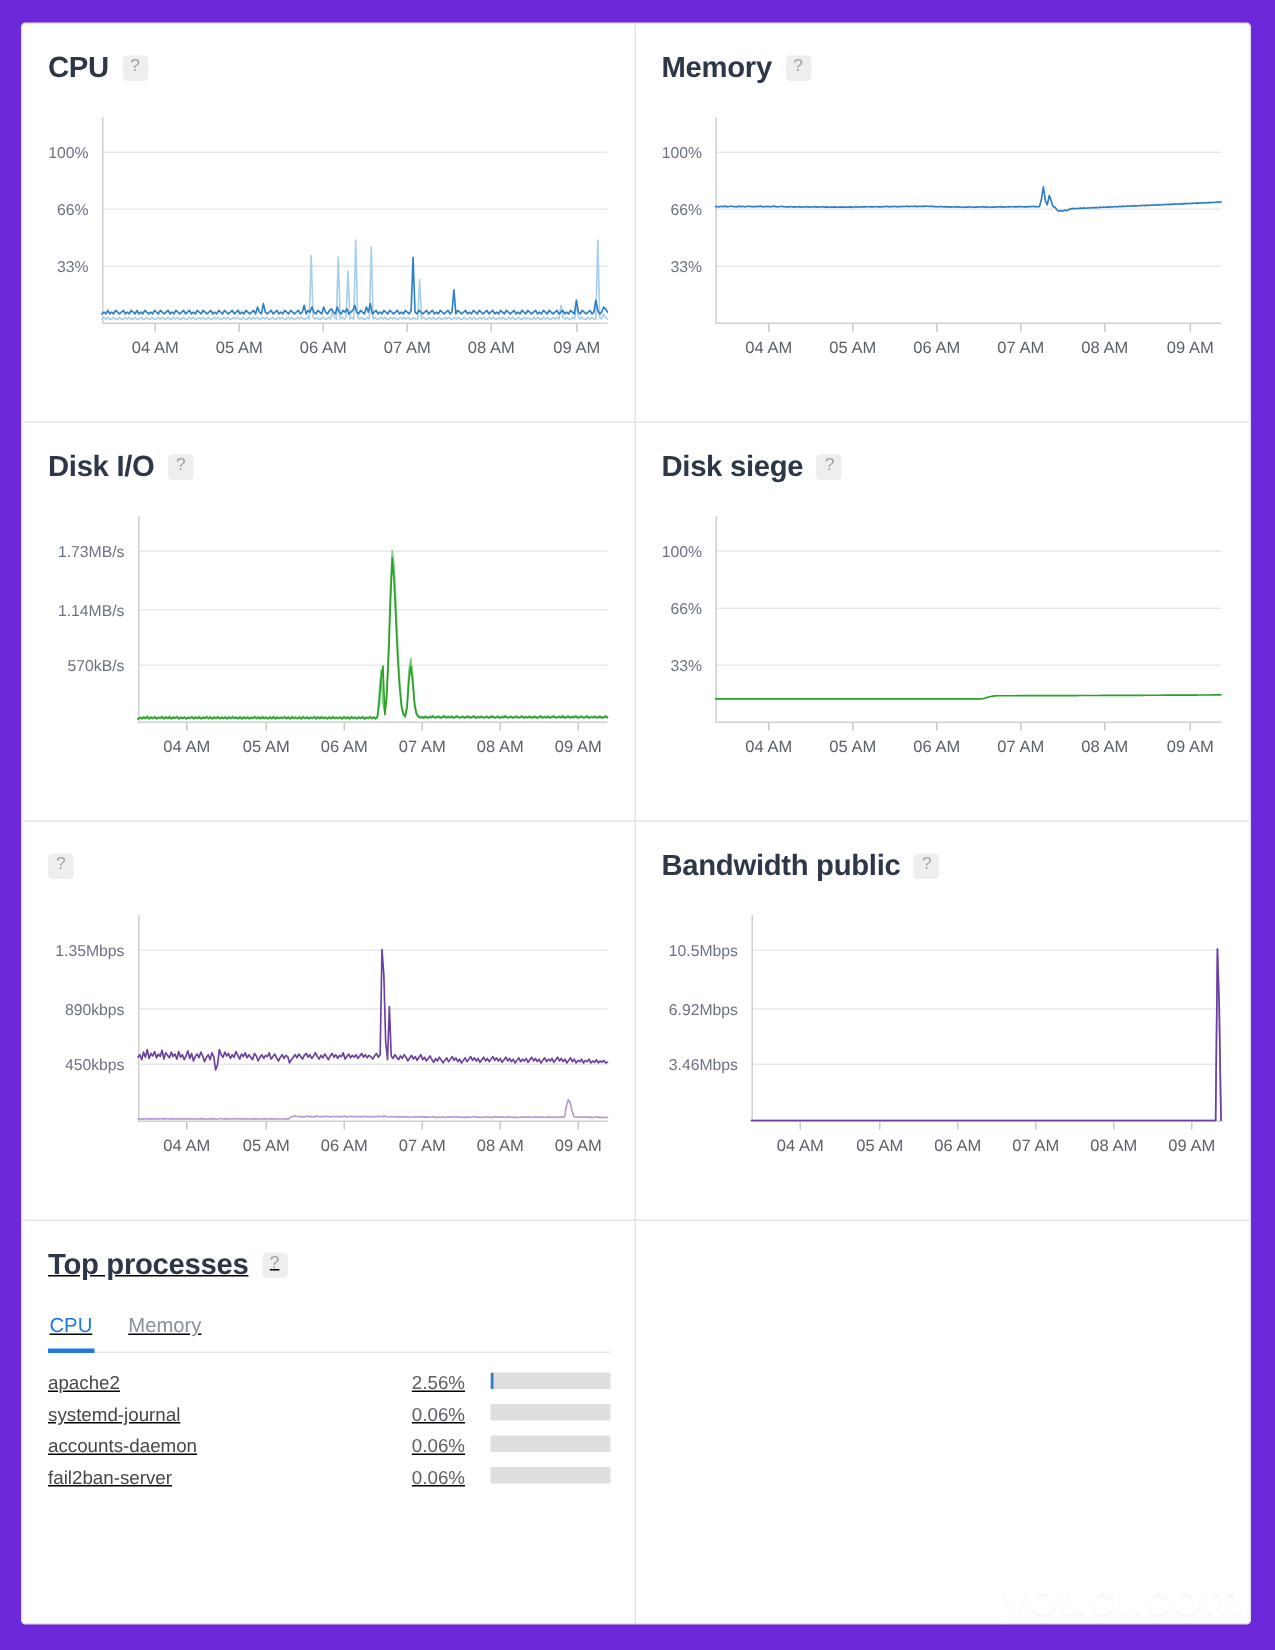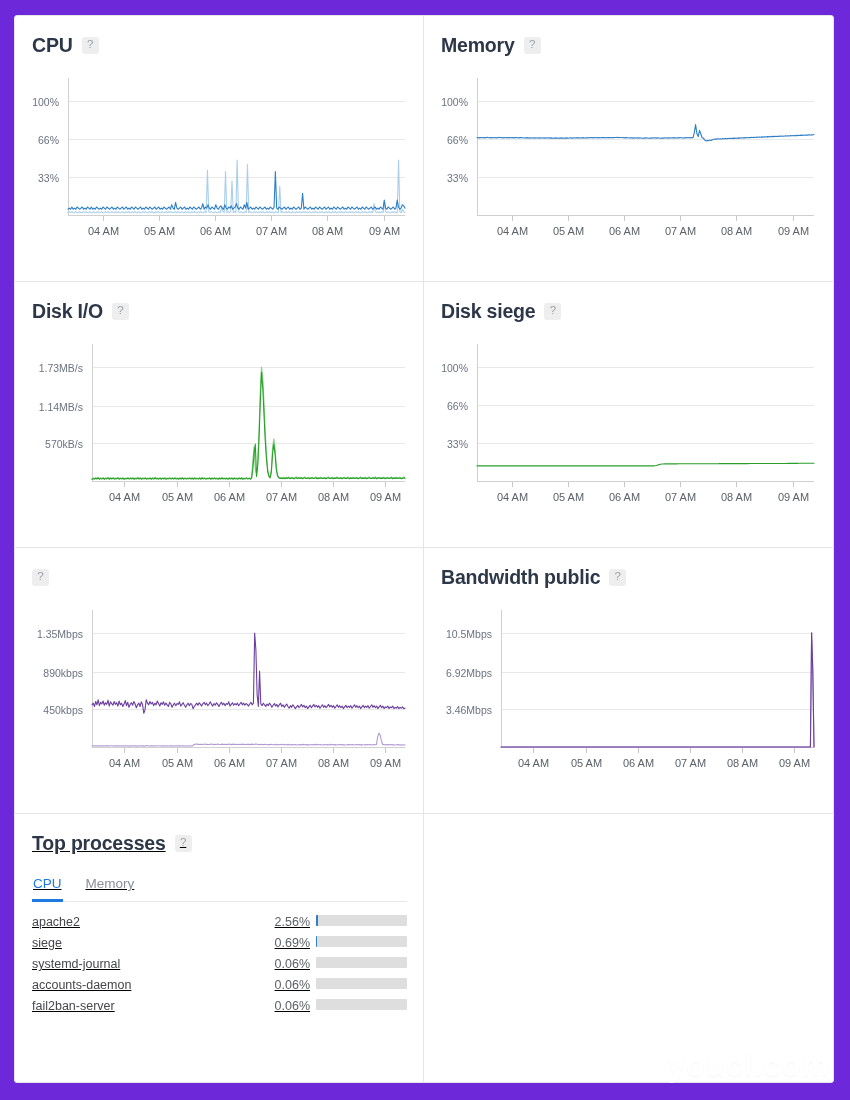--- a/index.html
+++ b/index.html
@@ -140,21 +140,21 @@
     font-size: 12.5px;
     color: #44474b;
     white-space: nowrap;
     overflow: hidden;
   }
   .proc-pct {
     flex: 0 0 46px;
     text-align: right;
     font-size: 12.5px;
     color: #5b6168;
-    padding-right: 6px;
+    padding-right: 17px;
   }
   .proc-bar {
     position: relative;
     flex: 1 1 auto;
     height: 11px;
     background: #dedede;
     border-radius: 1px;
     overflow: hidden;
   }
   .proc-bar-fill {
@@ -388,27 +388,20 @@
       <div class="tabs">
         <div class="tab active">CPU</div>
         <div class="tab">Memory</div>
       </div>
       <div class="proc-list" id="proc-list">
           <div class="proc-row">
             <div class="proc-name">apache2</div>
             <div class="proc-pct">2.56%</div>
             <div class="proc-bar">
               <div class="proc-bar-fill" style="width: 2.56%;"></div>
-            </div>
-          </div>
-          <div class="proc-row">
-            <div class="proc-name">siege</div>
-            <div class="proc-pct">0.69%</div>
-            <div class="proc-bar">
-              <div class="proc-bar-fill" style="width: 0.69%;"></div>
             </div>
           </div>
           <div class="proc-row">
             <div class="proc-name">systemd-journal</div>
             <div class="proc-pct">0.06%</div>
             <div class="proc-bar">
               <div class="proc-bar-fill" style="width: 0.06%;"></div>
             </div>
           </div>
           <div class="proc-row">

